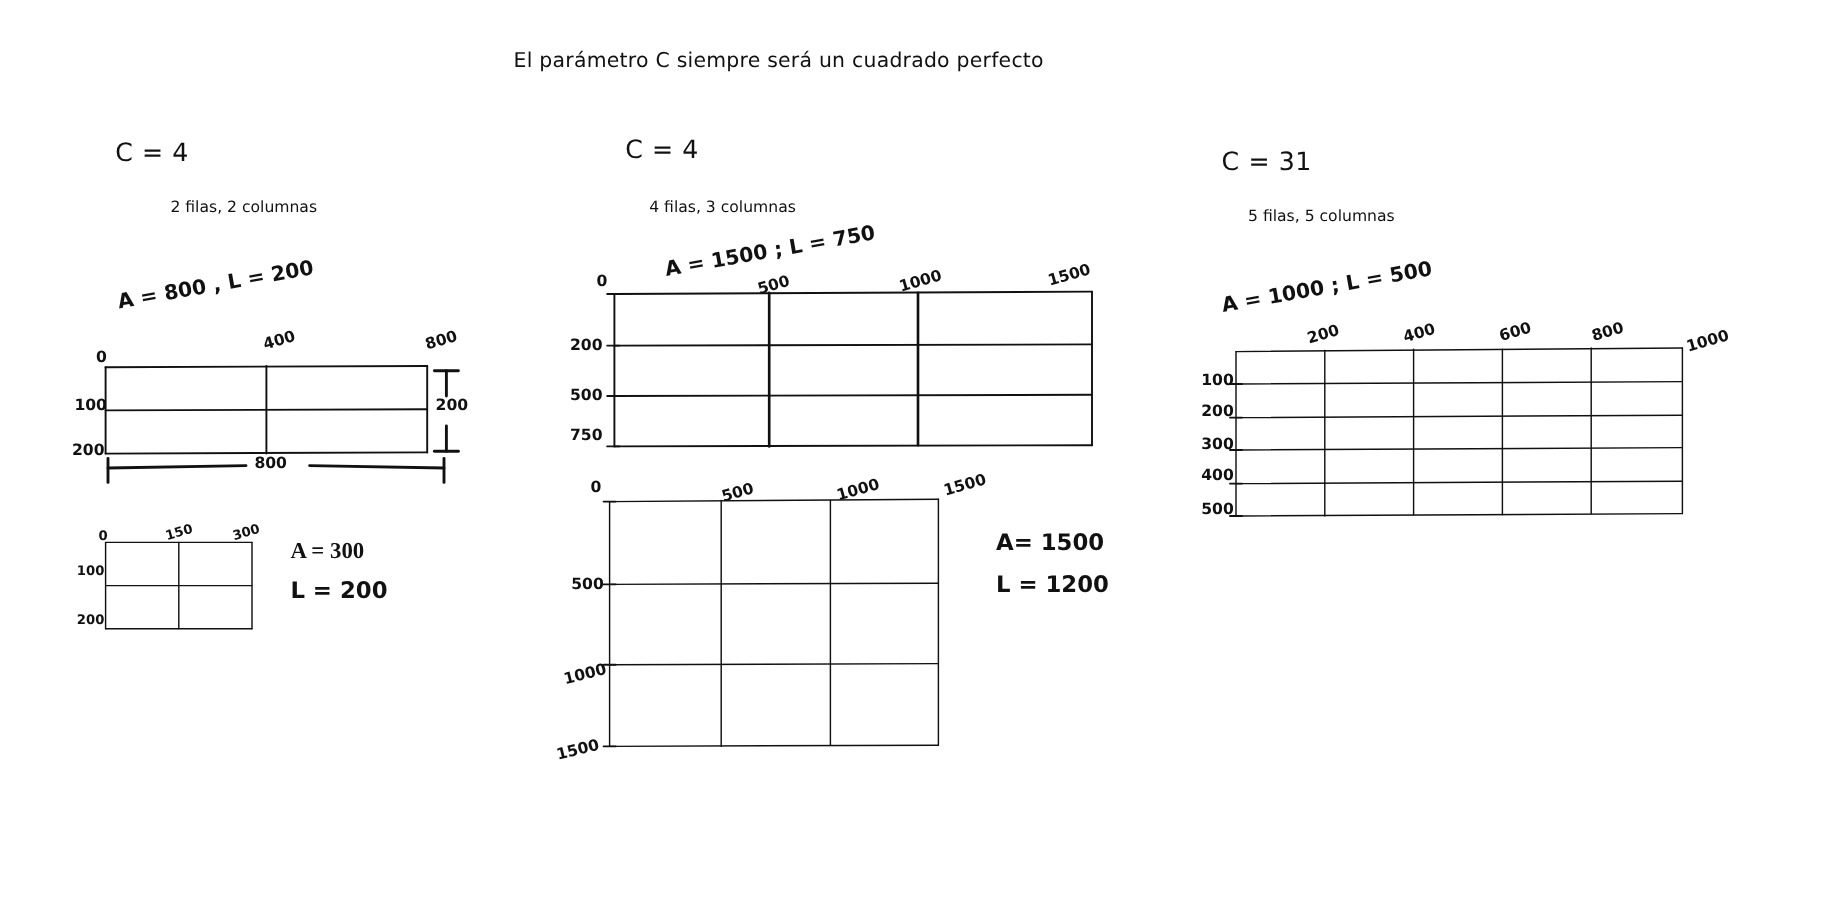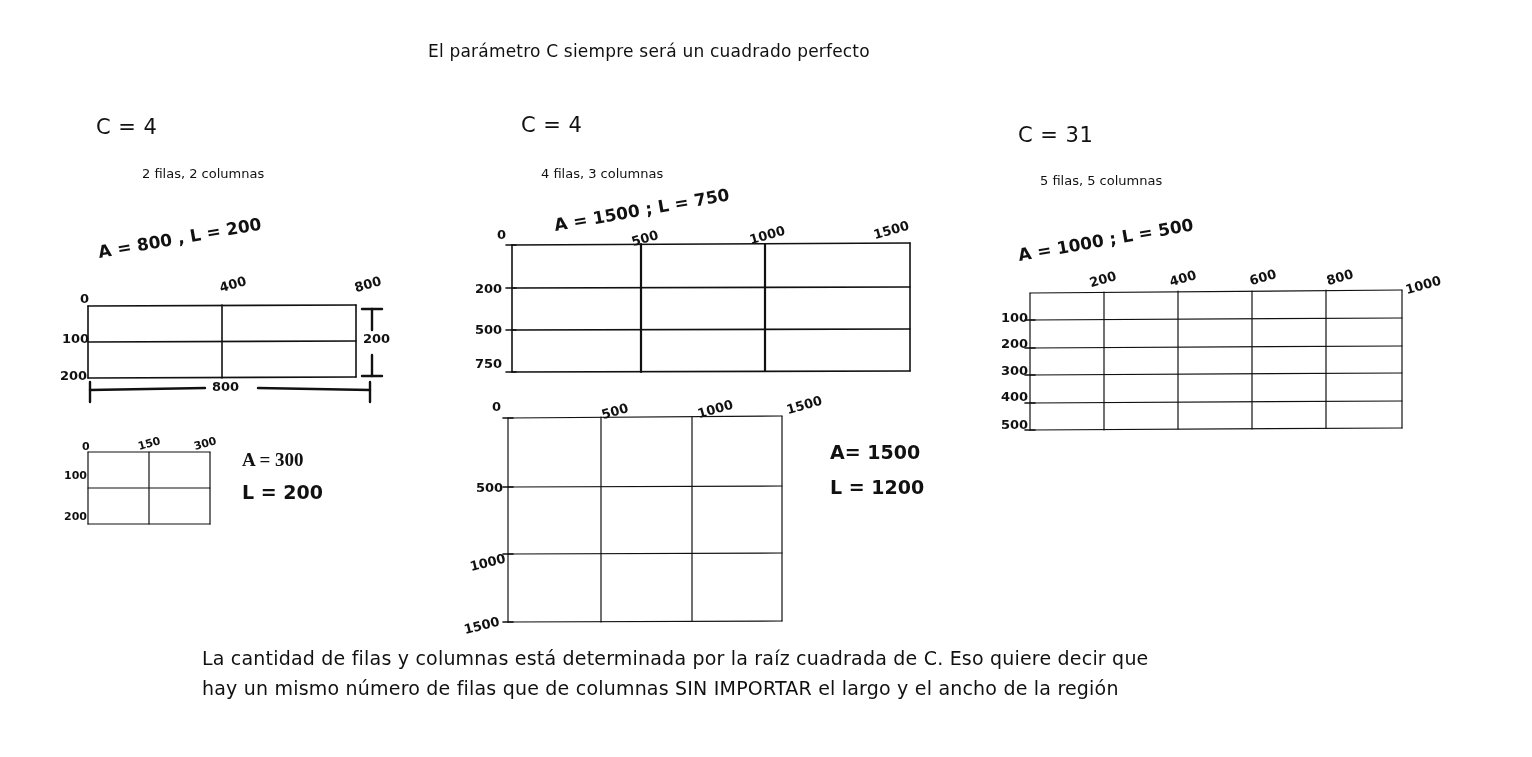--- a/index.html
+++ b/index.html
@@ -139,22 +139,20 @@
   <div class="txt tick rot-a" style="left:1252px; top:274px;">600</div>
   <div class="txt tick rot-a" style="left:1329px; top:274px;">800</div>
   <div class="txt tick rot-a" style="left:1408px; top:283px;">1000</div>
 
   <div class="txt tick" style="left:1001px; top:311px;">100</div>
   <div class="txt tick" style="left:1001px; top:337px;">200</div>
   <div class="txt tick" style="left:1001px; top:364px;">300</div>
   <div class="txt tick" style="left:1001px; top:390px;">400</div>
   <div class="txt tick" style="left:1001px; top:418px;">500</div>
 
-  <div class="txt note" style="left:202px; top:648px;">La cantidad de filas y columnas está determinada por la raíz cuadrada de C. Eso quiere decir que</div>
-  <div class="txt note" style="left:202px; top:678px;">hay un mismo número de filas que de columnas SIN IMPORTAR el largo y el ancho de la región</div>
 
   <svg class="overlay" viewBox="0 0 1532 757">
 
     <g>
       <path class="gridline" d="M88 306 L356 305"></path>
       <path class="gridline" d="M88 342 L356 341"></path>
       <path class="gridline" d="M88 378 L356 377"></path>
       <path class="gridline" d="M88 306 L88 378"></path>
       <path class="gridline" d="M222 305 L222 378"></path>
       <path class="gridline" d="M356 305 L356 377"></path>

